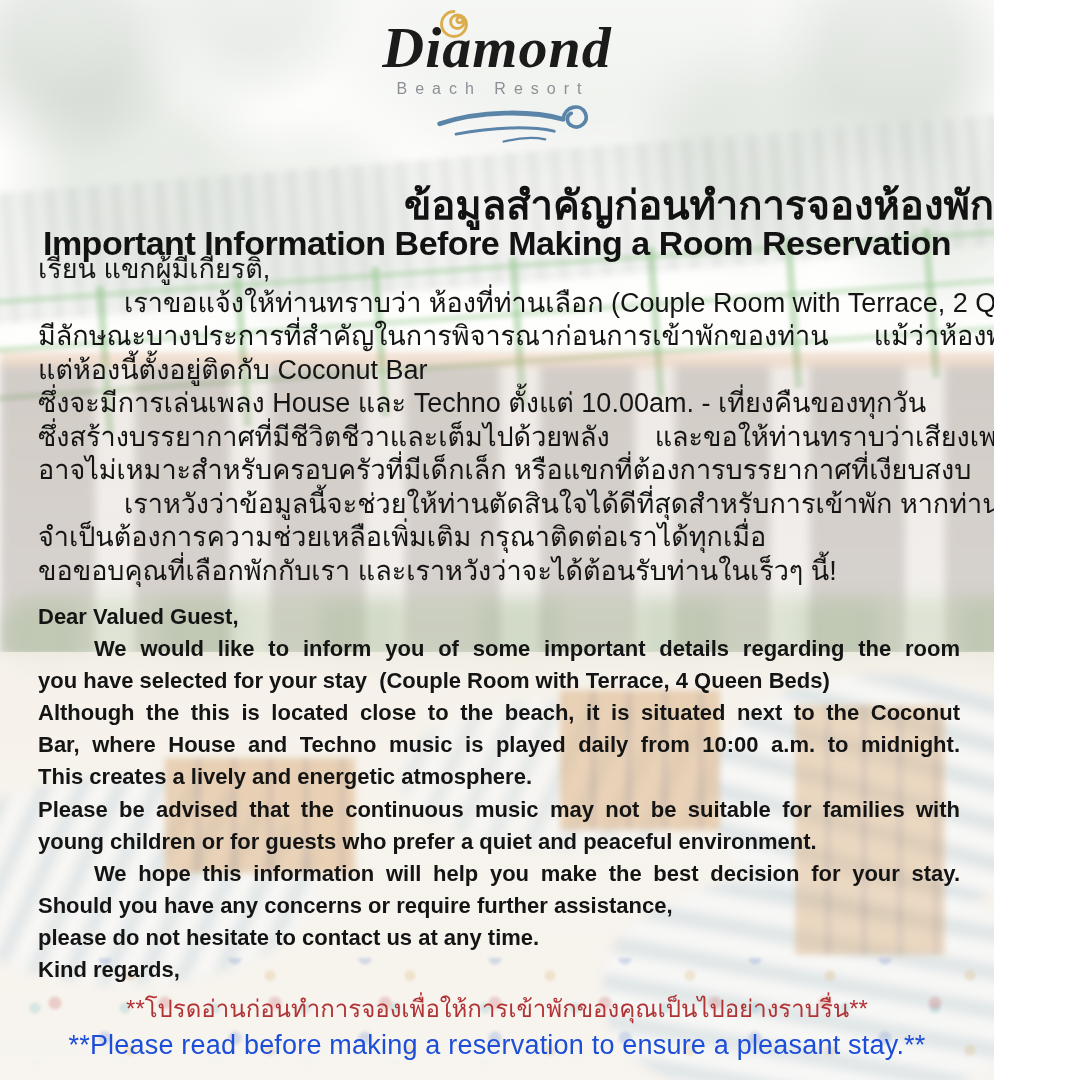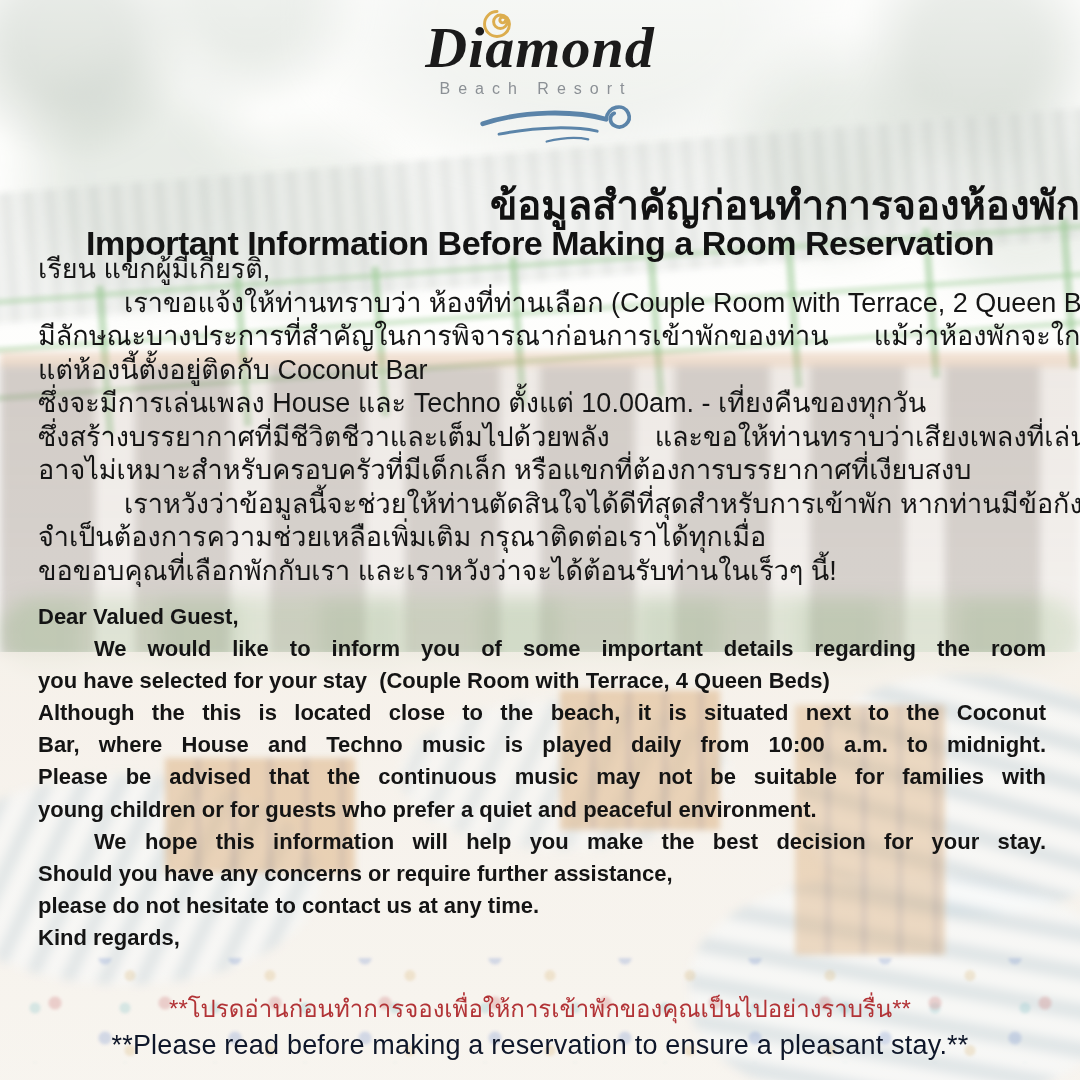--- a/index.html
+++ b/index.html
@@ -1,17 +1,17 @@
 <!DOCTYPE html>
 <html><head>
 <meta charset="utf-8">
 <style>
   html,body { margin:0; padding:0; }
   .page {
-    position:relative; width:1080px; height:1080px; overflow:hidden;
+    position:relative; width:994px; height:1080px; overflow:hidden;
     background:#fdfdfb; font-family:"Liberation Sans", sans-serif;
   }
   .page * { box-sizing:border-box; }
   
   .bg, .bg div { position:absolute; pointer-events:none; }
   .bg { inset:0; }
   .bg-foliage-tl { left:-80px; top:-80px; width:500px; height:420px;
     background:
       radial-gradient(circle at 30% 28%, rgba(148,163,146,.55) 0 60px, transparent 125px),
       radial-gradient(circle at 66% 18%, rgba(168,182,166,.5) 0 55px, transparent 115px),
@@ -85,21 +85,21 @@
   .en   { left:38px; right:34px; top:601px; font-size:22px; line-height:32.1px; font-weight:700; color:#141414; }
   .line { white-space:pre; }
   .en .line { white-space:pre-wrap; }
   .thai .indent { padding-left:86px; }
   .en .indent { padding-left:56px; }
   .justify { text-align:justify; text-align-last:justify; }
   
   .footer-thai { position:absolute; left:0; right:0; top:989px; z-index:2; text-align:center;
     font-size:24px; font-weight:500; color:#b23336; }
   .footer-en { position:absolute; left:0; right:0; top:1030px; z-index:2; text-align:center;
-    font-size:27px; color:#0f172a; letter-spacing:.2px; }
+    font-size:27px; color:#1d4ed8; letter-spacing:.2px; }
 </style>
 </head>
 <body>
 
 <div class="page">
 
   <div class="bg">
     <div class="bg-foliage-tl"></div>
     <div class="bg-foliage-tr"></div>
     <div class="bg-foliage-top"></div>
@@ -149,20 +149,21 @@
       <div class="line">จำเป็นต้องการความช่วยเหลือเพิ่มเติม กรุณาติดต่อเราได้ทุกเมื่อ</div>
       <div class="line">ขอขอบคุณที่เลือกพักกับเรา และเราหวังว่าจะได้ต้อนรับท่านในเร็วๆ นี้!</div>
     </section>
 
   <section class="body-block en">
       <div class="line">Dear Valued Guest,</div>
       <div class="line indent justify">We would like to inform you of some important details regarding the room</div>
       <div class="line">you have selected for your stay  (Couple Room with Terrace, 4 Queen Beds)</div>
       <div class="line justify">Although the this is located close to the beach, it is situated next to the Coconut</div>
       <div class="line justify">Bar, where House and Techno music is played daily from 10:00 a.m. to midnight.</div>
+      <div class="line">This creates a lively and energetic atmosphere.</div>
       <div class="line justify">Please be advised that the continuous music may not be suitable for families with</div>
       <div class="line">young children or for guests who prefer a quiet and peaceful environment.</div>
       <div class="line indent justify">We hope this information will help you make the best decision for your stay.</div>
       <div class="line">Should you have any concerns or require further assistance,</div>
       <div class="line">please do not hesitate to contact us at any time.</div>
       <div class="line">Kind regards,</div>
     </section>
 
   <footer>
     <div class="footer-thai">**โปรดอ่านก่อนทำการจองเพื่อให้การเข้าพักของคุณเป็นไปอย่างราบรื่น**</div>

